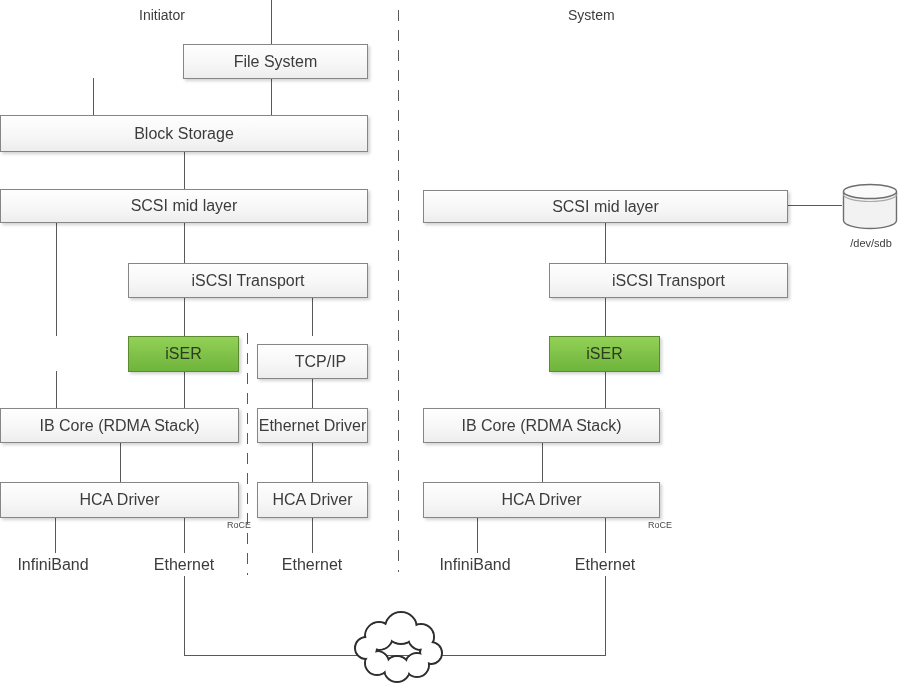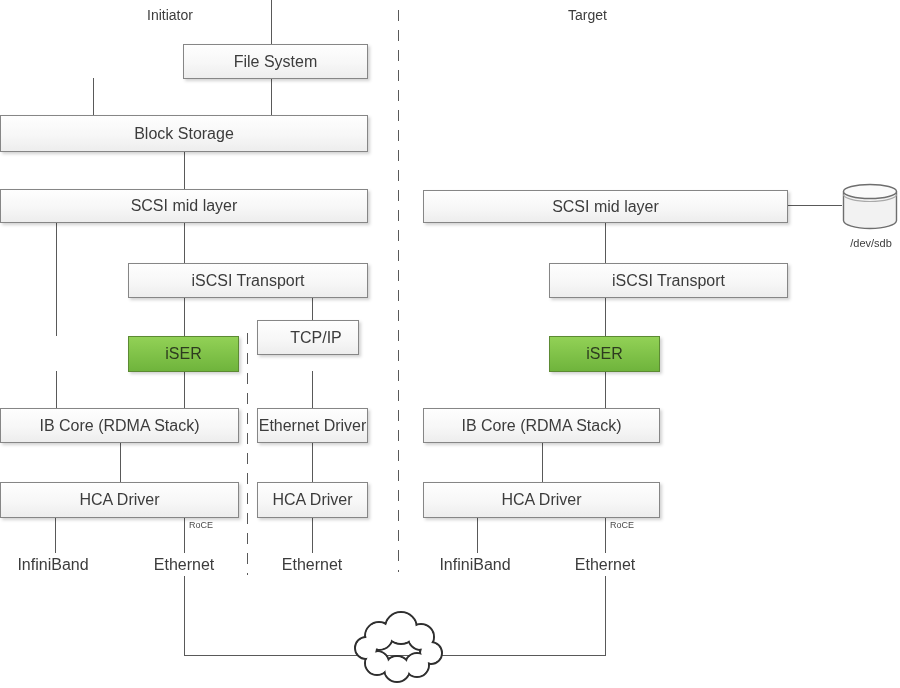--- a/index.html
+++ b/index.html
@@ -17,31 +17,31 @@
   }
   .box.green{ 
     border-color:#5c8a33;color:#2d3b1f;
   }
   .vline{position:absolute;width:1px;background:#595959;}
   .hline{position:absolute;height:1px;background:#595959;}
   .vdash{position:absolute;width:1px;
     background:repeating-linear-gradient(to bottom,#595959 0px,#595959 11px,transparent 11px,transparent 20px);}
   .section-title{position:absolute;font-size:14px;white-space:nowrap;}
   .net-label{position:absolute;font-size:16px;white-space:nowrap;transform:translateX(-50%);}
-  .small-label{position:absolute;font-size:9px;white-space:nowrap;color:#4a4a4a;}
+  .small-label{position:absolute;font-size:9px;white-space:nowrap;color:#4a4a4a;margin-left:38px;}
   .dev-label{position:absolute;font-size:11px;white-space:nowrap;transform:translateX(-50%);}
   .shape{position:absolute;}
 </style>
 </head>
 <body>
 
 <div class="canvas">
 
-  <div class="section-title" style="left:139px;top:7px;margin-left:8px;">Initiator</div>
-  <div class="section-title" style="left:568px;top:7px;">Target</div>
+  <div class="section-title" style="left:139px;top:7px;">Initiator</div>
+  <div class="section-title" style="left:568px;top:7px;">System</div>
 
   <div class="vdash" style="left:398px;top:10px;height:562px;"></div>
   <div class="vdash" style="left:247px;top:333px;height:242px;"></div>
 
   <div class="vline" style="left:271px;top:0;height:44px;"></div>
   <div class="vline" style="left:93px;top:78px;height:37px;"></div>
   <div class="vline" style="left:271px;top:79px;height:36px;"></div>
   <div class="vline" style="left:184px;top:152px;height:37px;"></div>
   <div class="vline" style="left:56px;top:223px;height:113px;"></div>
   <div class="vline" style="left:184px;top:223px;height:40px;"></div>
@@ -66,21 +66,21 @@
   <div class="vline" style="left:605px;top:576px;height:79px;"></div>
 
   <div class="hline" style="left:184px;top:655px;width:422px;"></div>
   <div class="hline" style="left:788px;top:205px;width:54px;"></div>
 
   <div class="box" style="left:183px;top:44px;width:185px;height:35px;">File System</div>
   <div class="box" style="left:0px;top:115px;width:368px;height:37px;">Block Storage</div>
   <div class="box" style="left:0px;top:189px;width:368px;height:34px;">SCSI mid layer</div>
   <div class="box" style="left:128px;top:263px;width:240px;height:35px;">iSCSI Transport</div>
   <div class="box green" style="left: 128px; top: 336px; width: 111px; height: 36px; background: linear-gradient(rgb(146, 209, 86) 0%, rgb(111, 180, 60) 100%); border-color: rgb(92, 138, 51);">iSER</div>
-  <div class="box" style="left:257px;top:320px;width:102px;height:35px;padding-left:16px;">TCP/IP</div>
+  <div class="box" style="left:257px;top:344px;width:111px;height:35px;padding-left:16px;">TCP/IP</div>
   <div class="box" style="left:0px;top:408px;width:239px;height:35px;">IB Core (RDMA Stack)</div>
   <div class="box" style="left:257px;top:408px;width:111px;height:35px;">Ethernet Driver</div>
   <div class="box" style="left:0px;top:482px;width:239px;height:36px;">HCA Driver</div>
   <div class="box" style="left:257px;top:482px;width:111px;height:36px;">HCA Driver</div>
 
   <div class="box" style="left:423px;top:190px;width:365px;height:33px;">SCSI mid layer</div>
   <div class="box" style="left:549px;top:263px;width:239px;height:35px;">iSCSI Transport</div>
   <div class="box green" style="left: 549px; top: 336px; width: 111px; height: 36px; background: linear-gradient(rgb(146, 209, 86) 0%, rgb(111, 180, 60) 100%); border-color: rgb(92, 138, 51);">iSER</div>
   <div class="box" style="left:423px;top:408px;width:237px;height:35px;">IB Core (RDMA Stack)</div>
   <div class="box" style="left:423px;top:482px;width:237px;height:36px;">HCA Driver</div>

